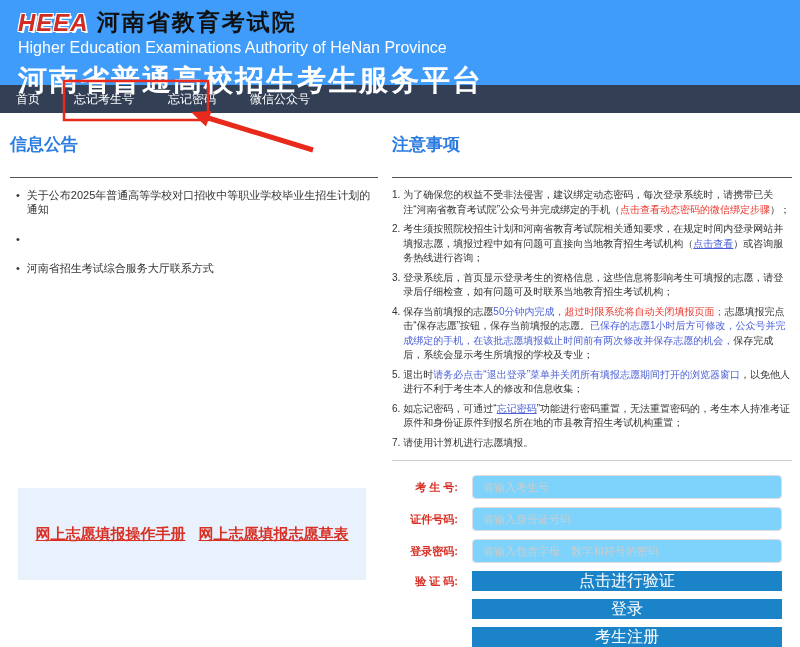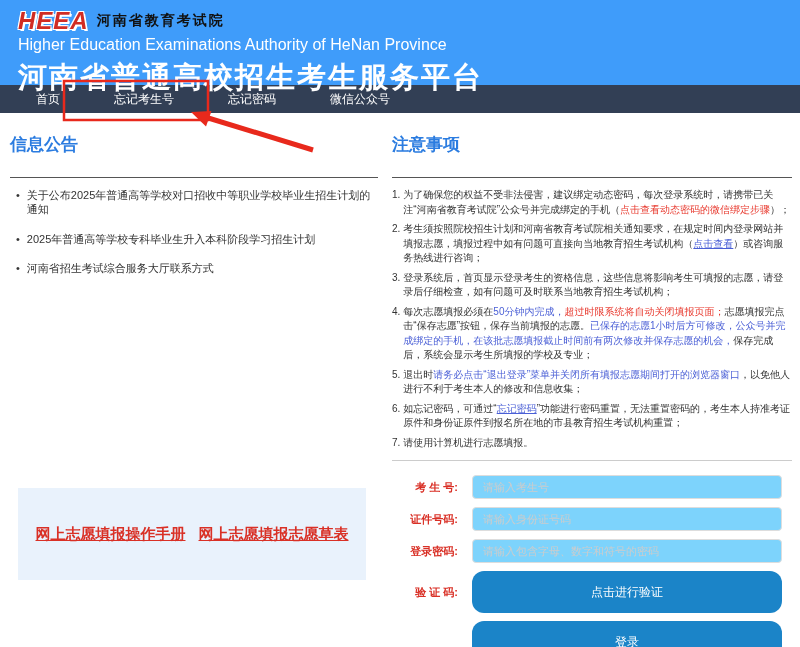--- a/index.html
+++ b/index.html
@@ -7,26 +7,26 @@
   .page { position: relative; width: 800px; height: 647px; background: #fff; overflow: hidden; margin: 0 auto; }
 
   
   .header { height: 85px; background: var(--header-bg); padding: 7px 0 4px 18px; }
   .brand-row { display: flex; align-items: center; gap: 8px; }
   .logo {
     color: var(--logo-red); font-weight: bold; font-style: italic;
     font-size: 24px; letter-spacing: 1px;
     text-shadow: -1px -1px 0 #fff, 1px -1px 0 #fff, -1px 1px 0 #fff, 1px 1px 0 #fff, 2px 2px 0 #fff;
   }
-  .org-name { color: #111; font-weight: bold; font-size: 14px; letter-spacing: 2px; }
+  .org-name { color: #111; font-weight: bold; font-size: 23px; letter-spacing: 2px; }
   .org-name-en { color: #fff; font-size: 16px; margin-top: 1px; }
   .banner-title { color: #fff; font-weight: bold; font-size: 29px; letter-spacing: 2px; margin-top: 4px; padding-left: 0; }
 
   
-  .nav { height: 28px; background: var(--nav-bg); display: flex; align-items: center; padding-left: 36px; gap: 20px; }
+  .nav { height: 28px; background: var(--nav-bg); display: flex; align-items: center; padding-left: 16px; }
   .nav-item { color: #fff; font-size: 12px; margin-right: 34px; cursor: pointer; white-space: nowrap; }
 
   
   .annotation-overlay { position: absolute; left: 0; top: 0; width: 800px; height: 647px; pointer-events: none; z-index: 20; }
 
   
   .content { display: flex; padding: 20px 8px 0 10px; }
   .left-col { width: 368px; margin-right: 14px; }
   .right-col { flex: 1; }
   .section-title { color: var(--heading-blue); font-size: 17px; font-weight: bold; padding-bottom: 21px; border-bottom: 1px solid #555; margin-bottom: 10px; }
@@ -54,22 +54,22 @@
   .form-divider { border: none; border-top: 1px solid #ccc; margin: 10px 0 14px 0; }
 
   
   .form-row { display: flex; align-items: center; margin-bottom: 8px; }
   .form-label { width: 66px; text-align: right; margin-right: 14px; color: var(--accent-red);
     font-size: 11px; font-weight: bold; white-space: nowrap; }
   .form-input { flex: 1; height: 24px; border: 1px solid #ddd; border-radius: 4px; padding: 0 10px;
     font-size: 11px; color: #555; outline: none; margin-right: 10px; background: #7dd3fc;
     font-family: "Liberation Sans", "DejaVu Sans", sans-serif; }
   .form-input::placeholder { color: #ccc; }
-  .btn-blue { flex: 1; height: 42px; background: var(--button-blue); color: #fff; border: none;
-    border-radius: 12px; font-size: 12px; cursor: pointer; margin-right: 10px;
+  .btn-blue { flex: 1; height: 20px; background: var(--button-blue); color: #fff; border: none;
+    border-radius: 0; font-size: 16px; cursor: pointer; margin-right: 10px;
     font-family: "Liberation Sans", "DejaVu Sans", sans-serif; }
 </style>
 </head>
 <body>
 
 <div class="page">
 
   <header class="header">
     <div class="brand-row">
       <span class="logo">HEEA</span>
@@ -96,21 +96,20 @@
 
     <section class="left-col">
       <h2 class="section-title">信息公告</h2>
       <ul class="notices" id="notices-list">
           <li class="notice-item">
             <span class="bullet">•</span>
             <span>关于公布2025年普通高等学校对口招收中等职业学校毕业生招生计划的通知</span>
           </li>
           <li class="notice-item">
             <span class="bullet">•</span>
-            <span>2025年普通高等学校专科毕业生升入本科阶段学习招生计划</span>
           </li>
           <li class="notice-item">
             <span class="bullet">•</span>
             <span>河南省招生考试综合服务大厅联系方式</span>
           </li>
         </ul>
       <div class="download-box">
         <a class="download-link">网上志愿填报操作手册</a>
         <a class="download-link">网上志愿填报志愿草表</a>
       </div>
@@ -126,21 +125,21 @@
           <li class="note">
             <span class="note-num">2.</span>
             <span class="note-text"><span class="seg-plain">考生须按照院校招生计划和河南省教育考试院相关通知要求，在规定时间内登录网站并填报志愿，填报过程中如有问题可直接向当地教育招生考试机构（</span><span class="seg-link">点击查看</span><span class="seg-plain">）或咨询服务热线进行咨询；</span></span>
           </li>
           <li class="note">
             <span class="note-num">3.</span>
             <span class="note-text"><span class="seg-plain">登录系统后，首页显示登录考生的资格信息，这些信息将影响考生可填报的志愿，请登录后仔细检查，如有问题可及时联系当地教育招生考试机构；</span></span>
           </li>
           <li class="note">
             <span class="note-num">4.</span>
-            <span class="note-text"><span class="seg-plain">每次志愿填报必须在</span><span class="seg-blue">50分钟内完成，</span><span class="seg-red">超过时限系统将自动关闭填报页面；</span><span class="seg-plain">志愿填报完点击“保存志愿”按钮，保存当前填报的志愿。</span><span class="seg-blue">已保存的志愿1小时后方可修改，公众号并完成绑定的手机，在该批志愿填报截止时间前有两次修改并保存志愿的机会，</span><span class="seg-plain">保存完成后，系统会显示考生所填报的学校及专业；</span></span>
+            <span class="note-text"><span class="seg-plain">保存当前填报的志愿</span><span class="seg-blue">50分钟内完成，</span><span class="seg-red">超过时限系统将自动关闭填报页面；</span><span class="seg-plain">志愿填报完点击“保存志愿”按钮，保存当前填报的志愿。</span><span class="seg-blue">已保存的志愿1小时后方可修改，公众号并完成绑定的手机，在该批志愿填报截止时间前有两次修改并保存志愿的机会，</span><span class="seg-plain">保存完成后，系统会显示考生所填报的学校及专业；</span></span>
           </li>
           <li class="note">
             <span class="note-num">5.</span>
             <span class="note-text"><span class="seg-plain">退出时</span><span class="seg-blue">请务必点击“退出登录”菜单并关闭所有填报志愿期间打开的浏览器窗口</span><span class="seg-plain">，以免他人进行不利于考生本人的修改和信息收集；</span></span>
           </li>
           <li class="note">
             <span class="note-num">6.</span>
             <span class="note-text"><span class="seg-plain">如忘记密码，可通过“</span><span class="seg-link">忘记密码</span><span class="seg-plain">”功能进行密码重置，无法重置密码的，考生本人持准考证原件和身份证原件到报名所在地的市县教育招生考试机构重置；</span></span>
           </li>
           <li class="note">

